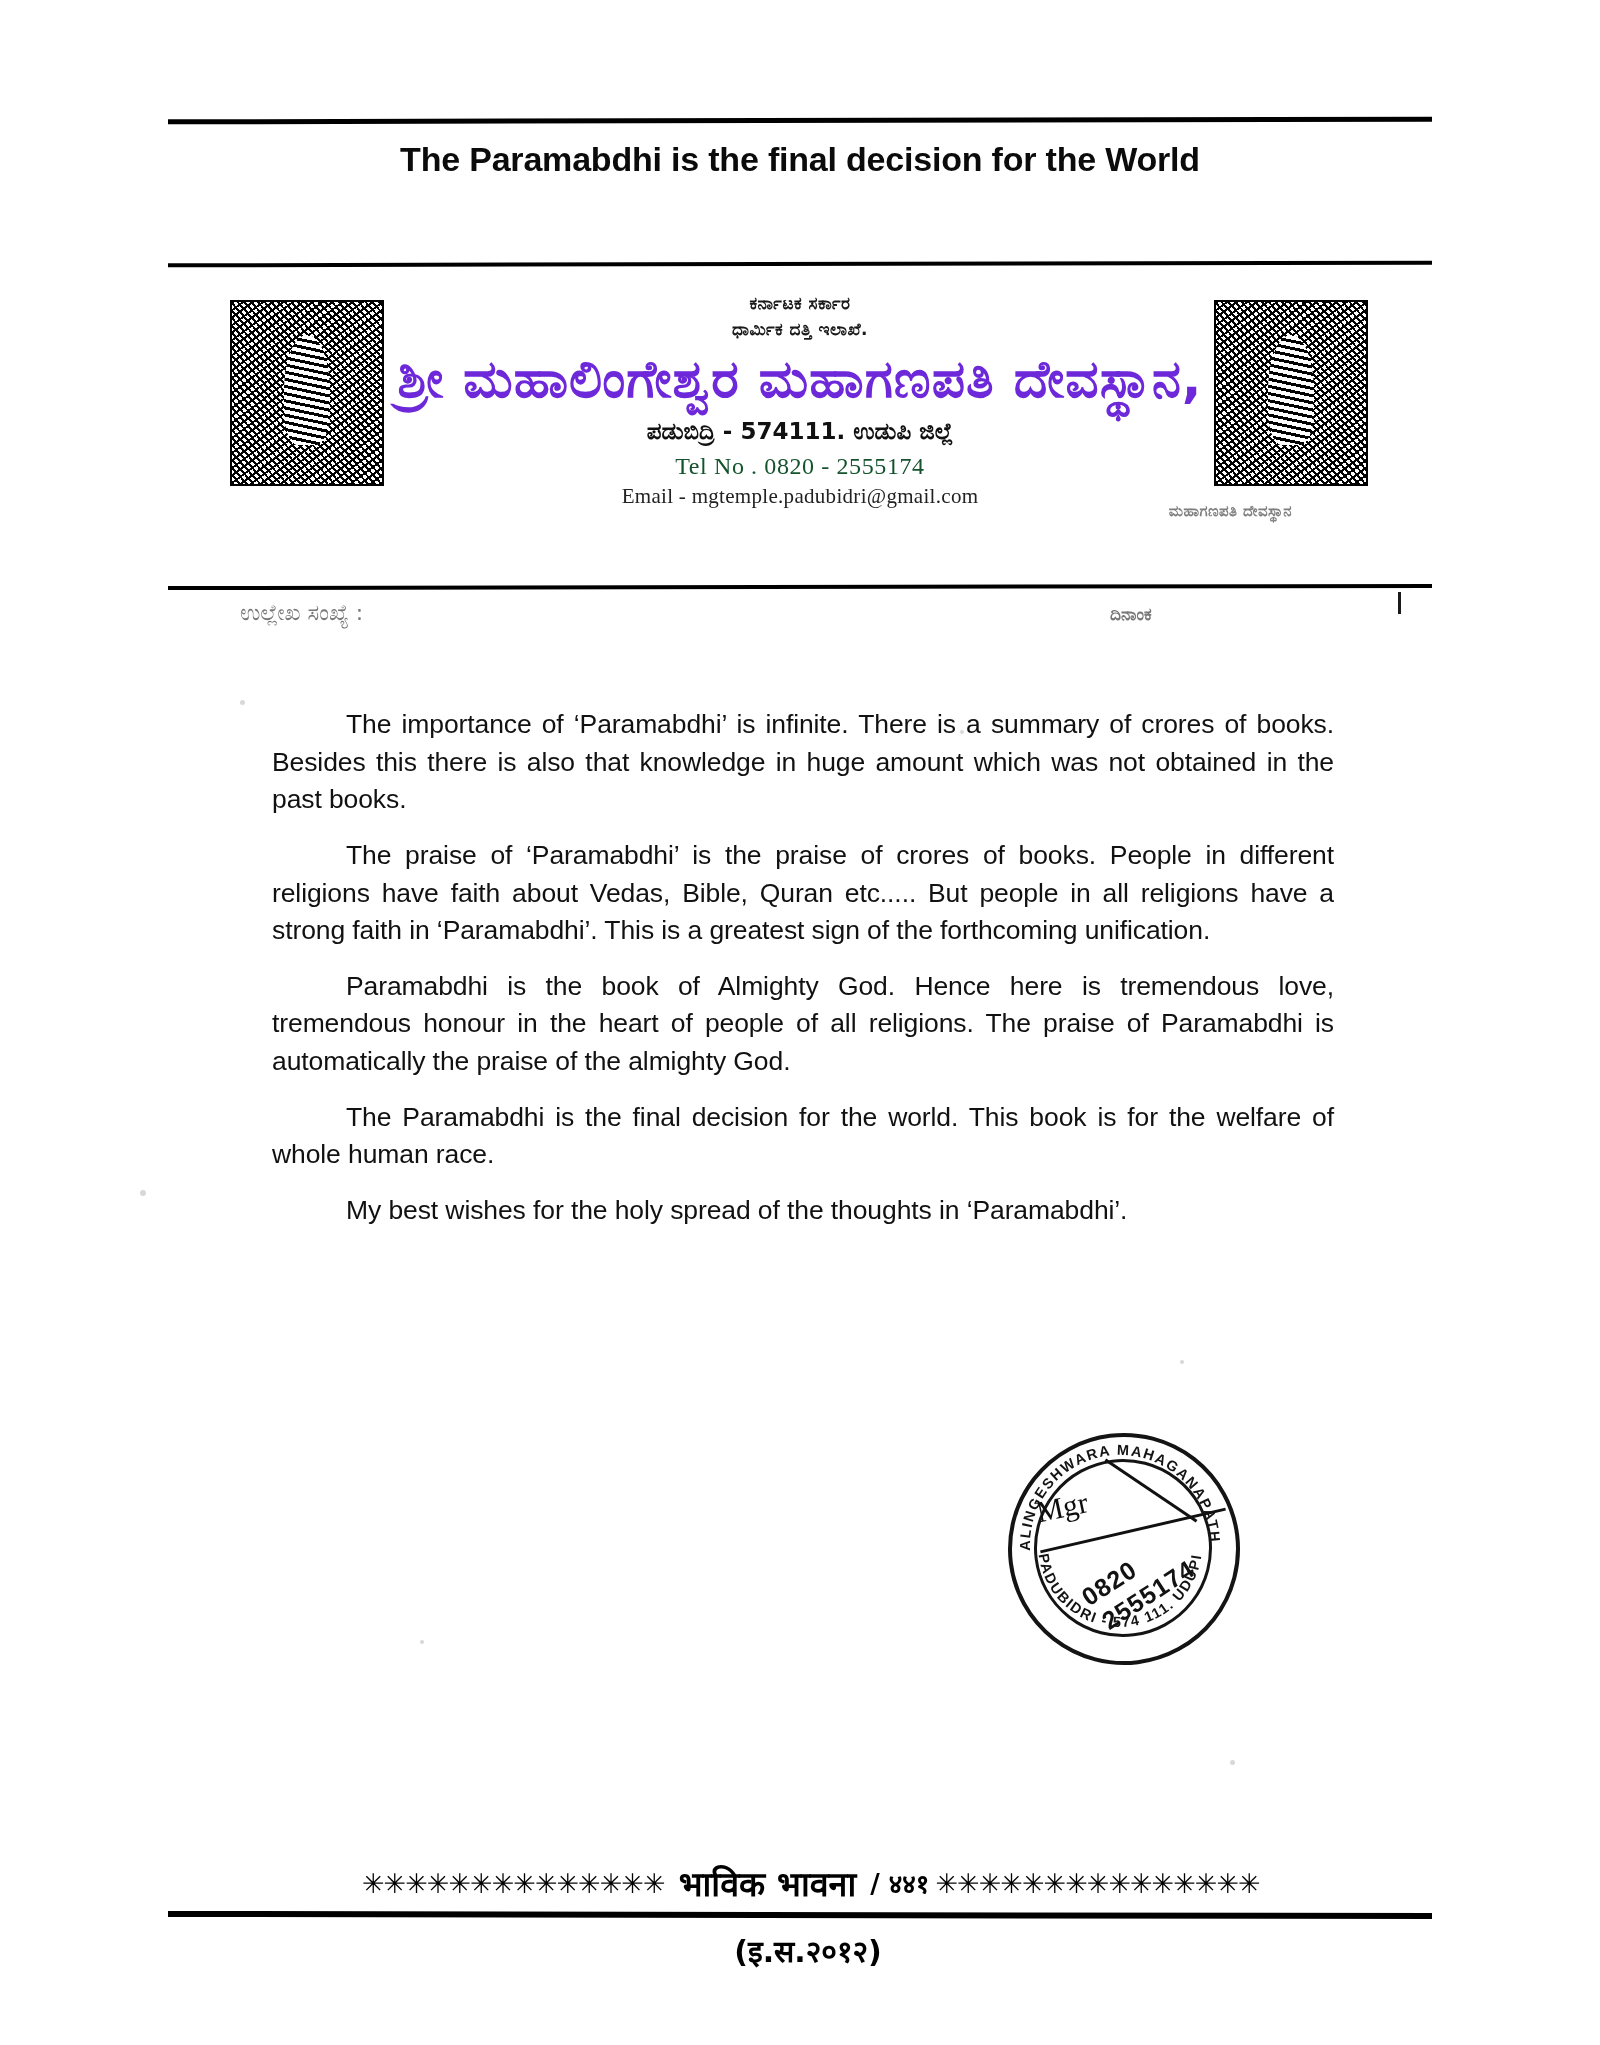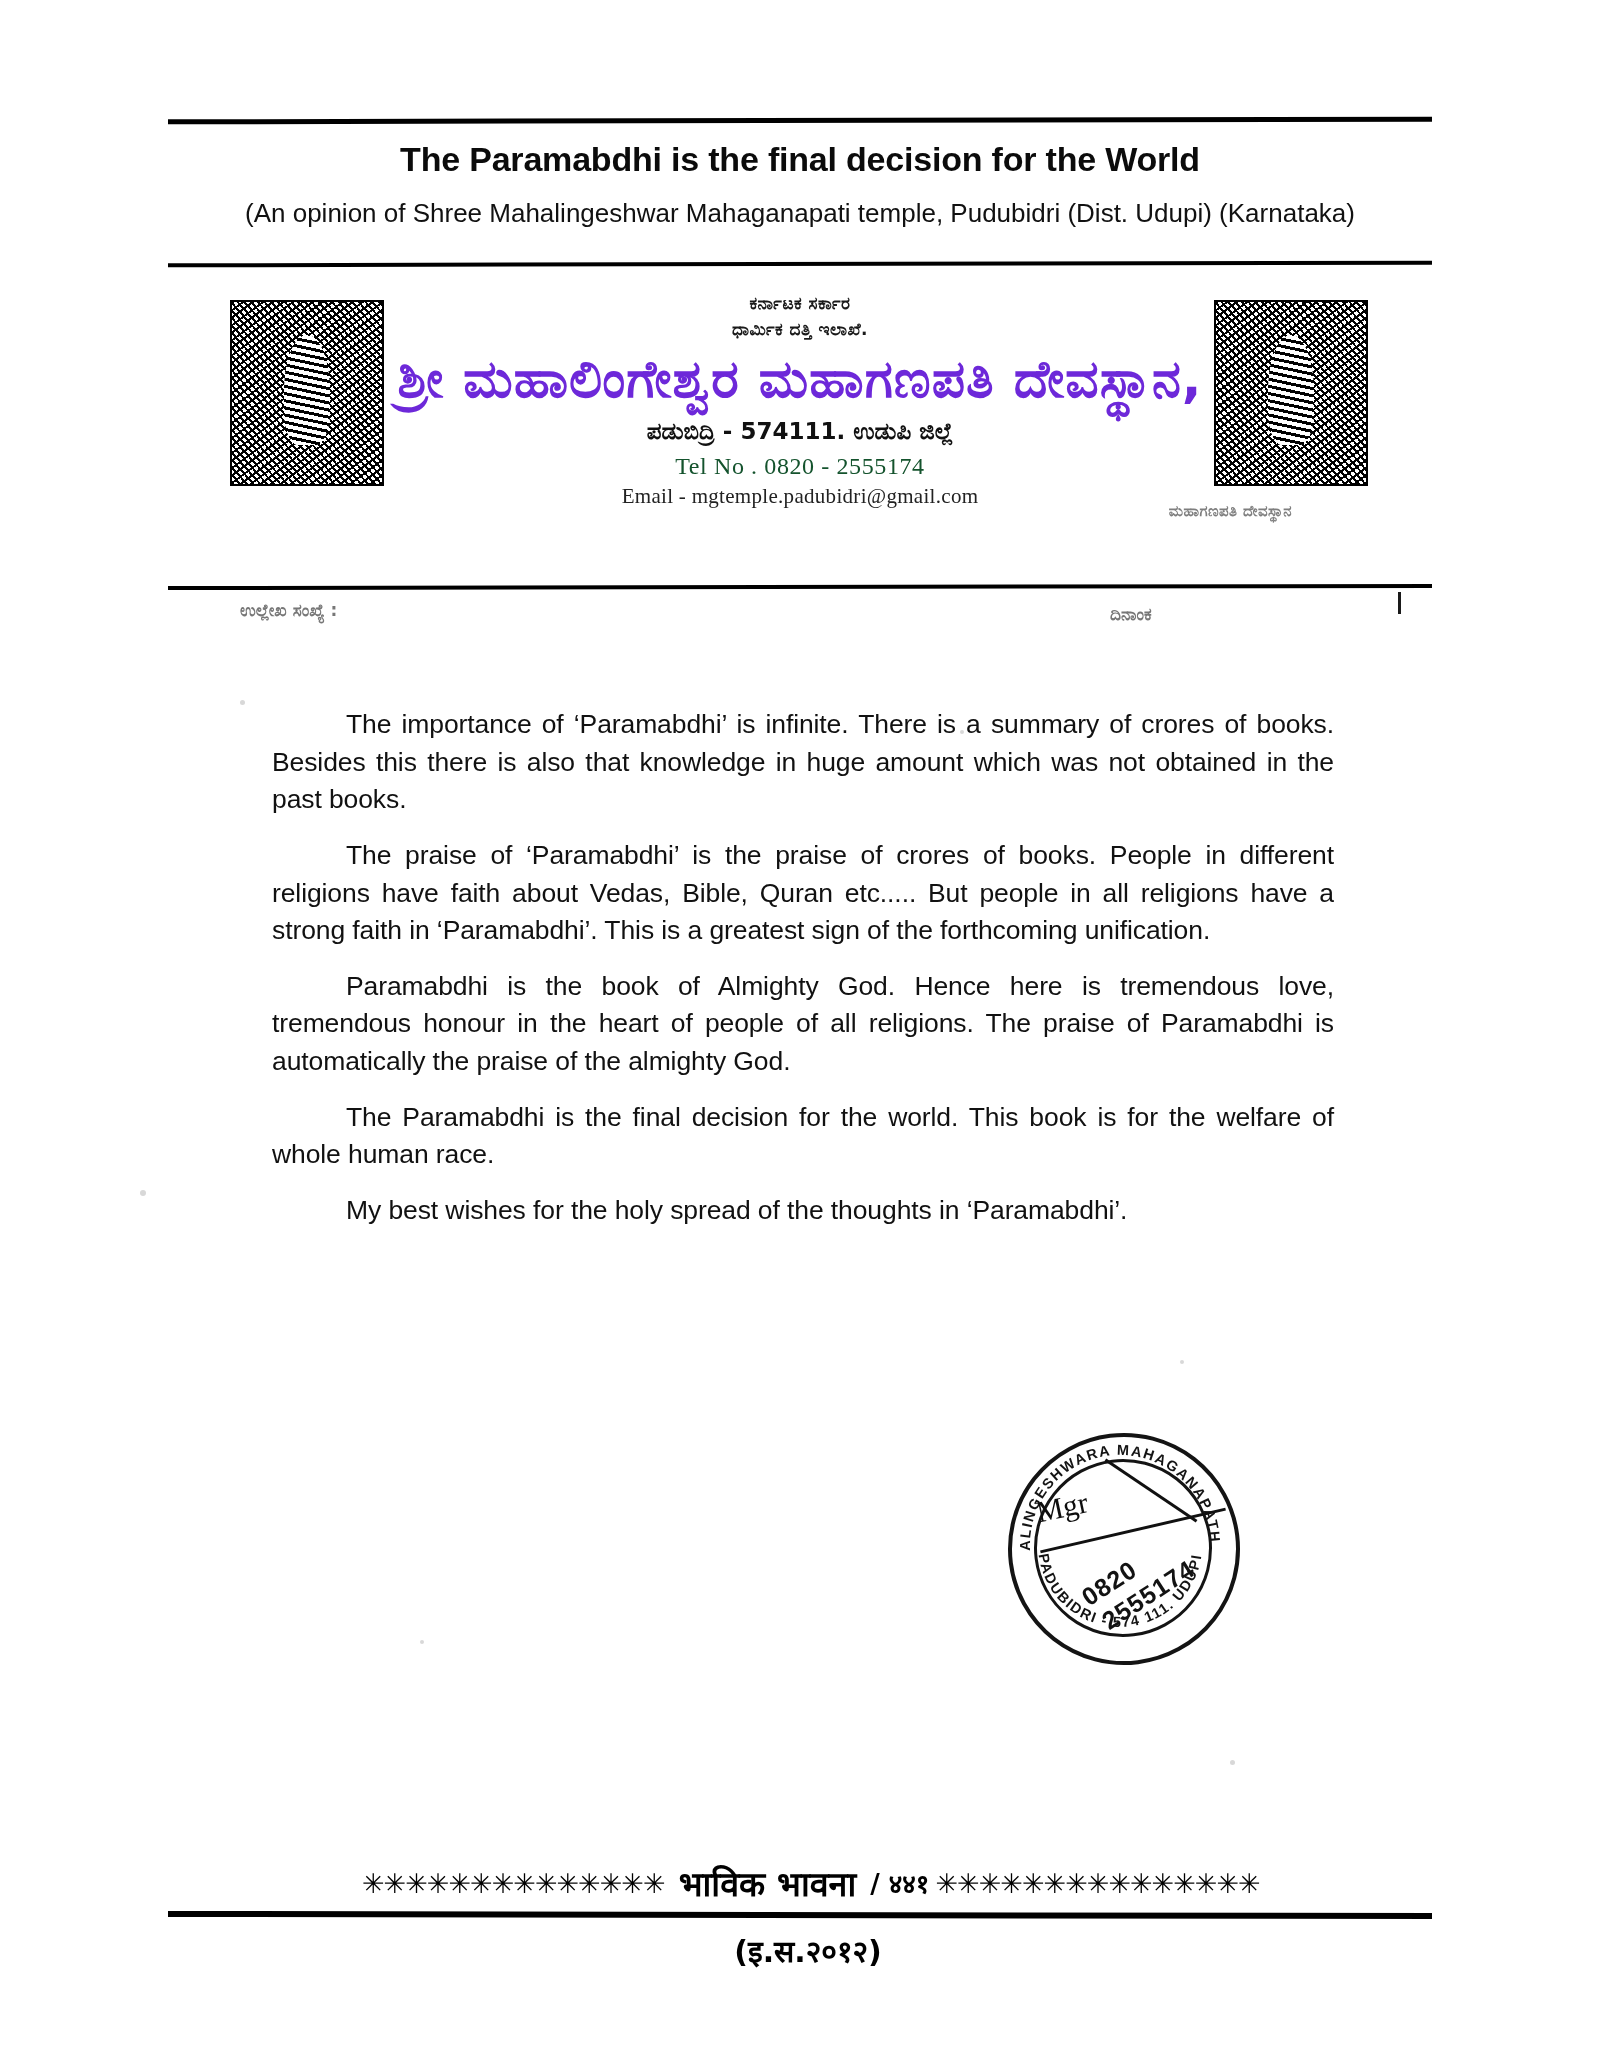--- a/index.html
+++ b/index.html
@@ -173,22 +173,22 @@
     background: #000;
     transform: rotate(-0.1deg);
   }
 
   
   .ref-line {
     position: absolute;
     left: 240px;
     top: 600px;
     font-family: "DejaVu Sans", sans-serif;
-    font-size: 17px;
-    font-weight: bold;
+    font-size: 22px;
+    font-weight: normal;
     color: #4a4a4a;
     opacity: .75;
   }
   .date-line {
     position: absolute;
     left: 1110px;
     top: 604px;
     font-family: "DejaVu Sans", sans-serif;
     font-size: 17px;
     font-weight: bold;
@@ -377,21 +377,20 @@
 
   <div class="speckle" style="left:240px;top:700px;width:5px;height:5px;"></div>
   <div class="speckle" style="left:960px;top:730px;width:4px;height:4px;"></div>
   <div class="speckle" style="left:140px;top:1190px;width:6px;height:6px;"></div>
   <div class="speckle" style="left:1230px;top:1760px;width:5px;height:5px;"></div>
   <div class="speckle" style="left:420px;top:1640px;width:4px;height:4px;"></div>
   <div class="speckle" style="left:1180px;top:1360px;width:4px;height:4px;"></div>
 
   <div class="rule-top"></div>
   <div class="doc-title">The Paramabdhi is the final decision for the World</div>
-  <div class="doc-subtitle">(An opinion of Shree Mahalingeshwar Mahaganapati temple, Pudubidri (Dist. Udupi) (Karnataka)</div>
   <div class="rule-under-title"></div>
 
   <div class="letterhead">
 
     <div class="deity left"></div>
     <div class="deity right"></div>
 
     <div class="lh-center">
       <div class="kn-small">ಕರ್ನಾಟಕ ಸರ್ಕಾರ</div>
       <div class="kn-small">ಧಾರ್ಮಿಕ ದತ್ತಿ ಇಲಾಖೆ.</div>

